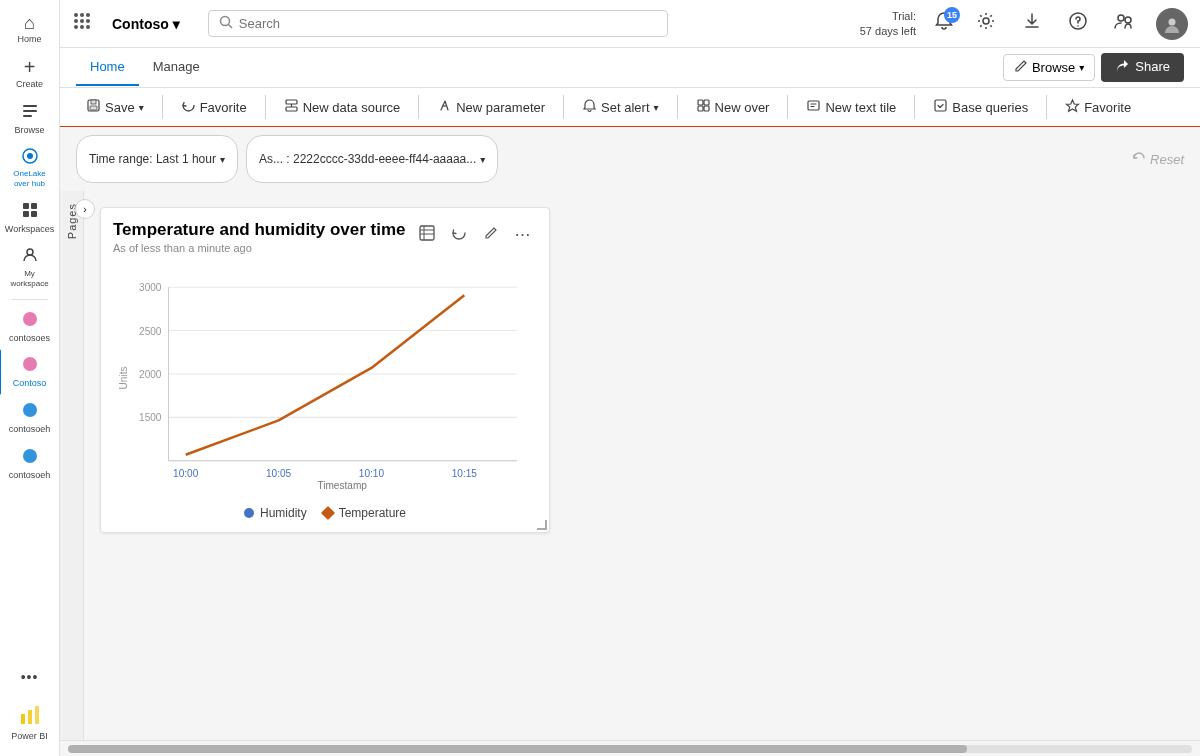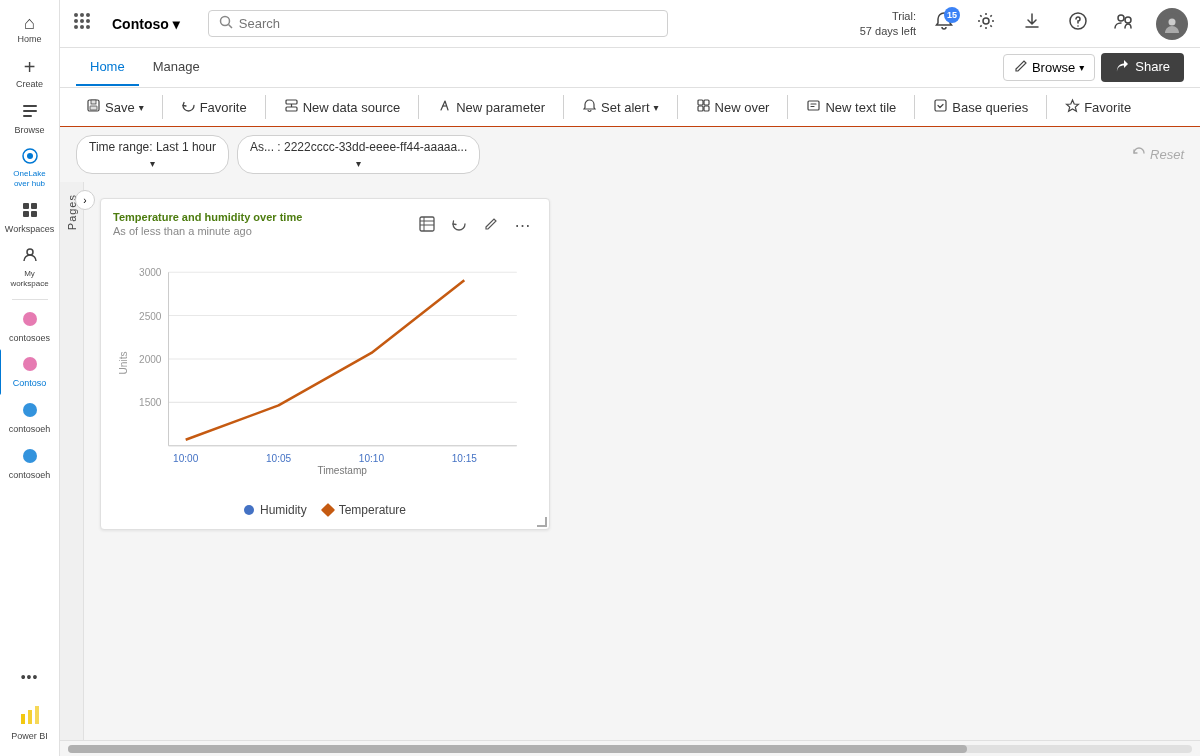--- a/index.html
+++ b/index.html
@@ -214,25 +214,24 @@
       gap: 8px;
       background: #f5f5f5;
     }
     .filter-chip {
       display: flex;
       align-items: center;
       gap: 4px;
       background: #fff;
       border: 1px solid #d0d0d0;
       border-radius: 16px;
-      padding: 4px 12px;
+      padding: 16px 12px;
       font-size: 12px;
       cursor: pointer;
       color: #333;
-      flex-direction: column;
     }
     .reset-btn {
       margin-left: auto;
       display: flex;
       align-items: center;
       gap: 4px;
       color: #888;
       font-size: 13px;
       cursor: pointer;
       background: none;
@@ -303,23 +302,23 @@
       position: relative;
       box-shadow: 0 1px 3px rgba(0,0,0,0.08);
     }
     .chart-tile-header {
       display: flex;
       align-items: flex-start;
       justify-content: space-between;
       margin-bottom: 4px;
     }
     .chart-title {
-      font-size: 11px;
+      font-size: 17px;
       font-weight: 600;
-      color: #4d7c0f;
+      color: #000000;
     }
     .chart-subtitle {
       font-size: 11px;
       color: #888;
       margin-top: 2px;
     }
     .chart-actions {
       display: flex;
       gap: 4px;
       align-items: center;
@@ -344,21 +343,21 @@
       height: 240px;
       position: relative;
     }
     svg.chart { width: 100%; height: 100%; }
 
     
     .chart-legend {
       display: flex;
       gap: 16px;
       justify-content: center;
-      margin-top: 20px;
+      margin-top: 8px;
       font-size: 12px;
       color: #444;
     }
     .legend-item {
       display: flex;
       align-items: center;
       gap: 6px;
     }
     .legend-dot {
       width: 10px;

